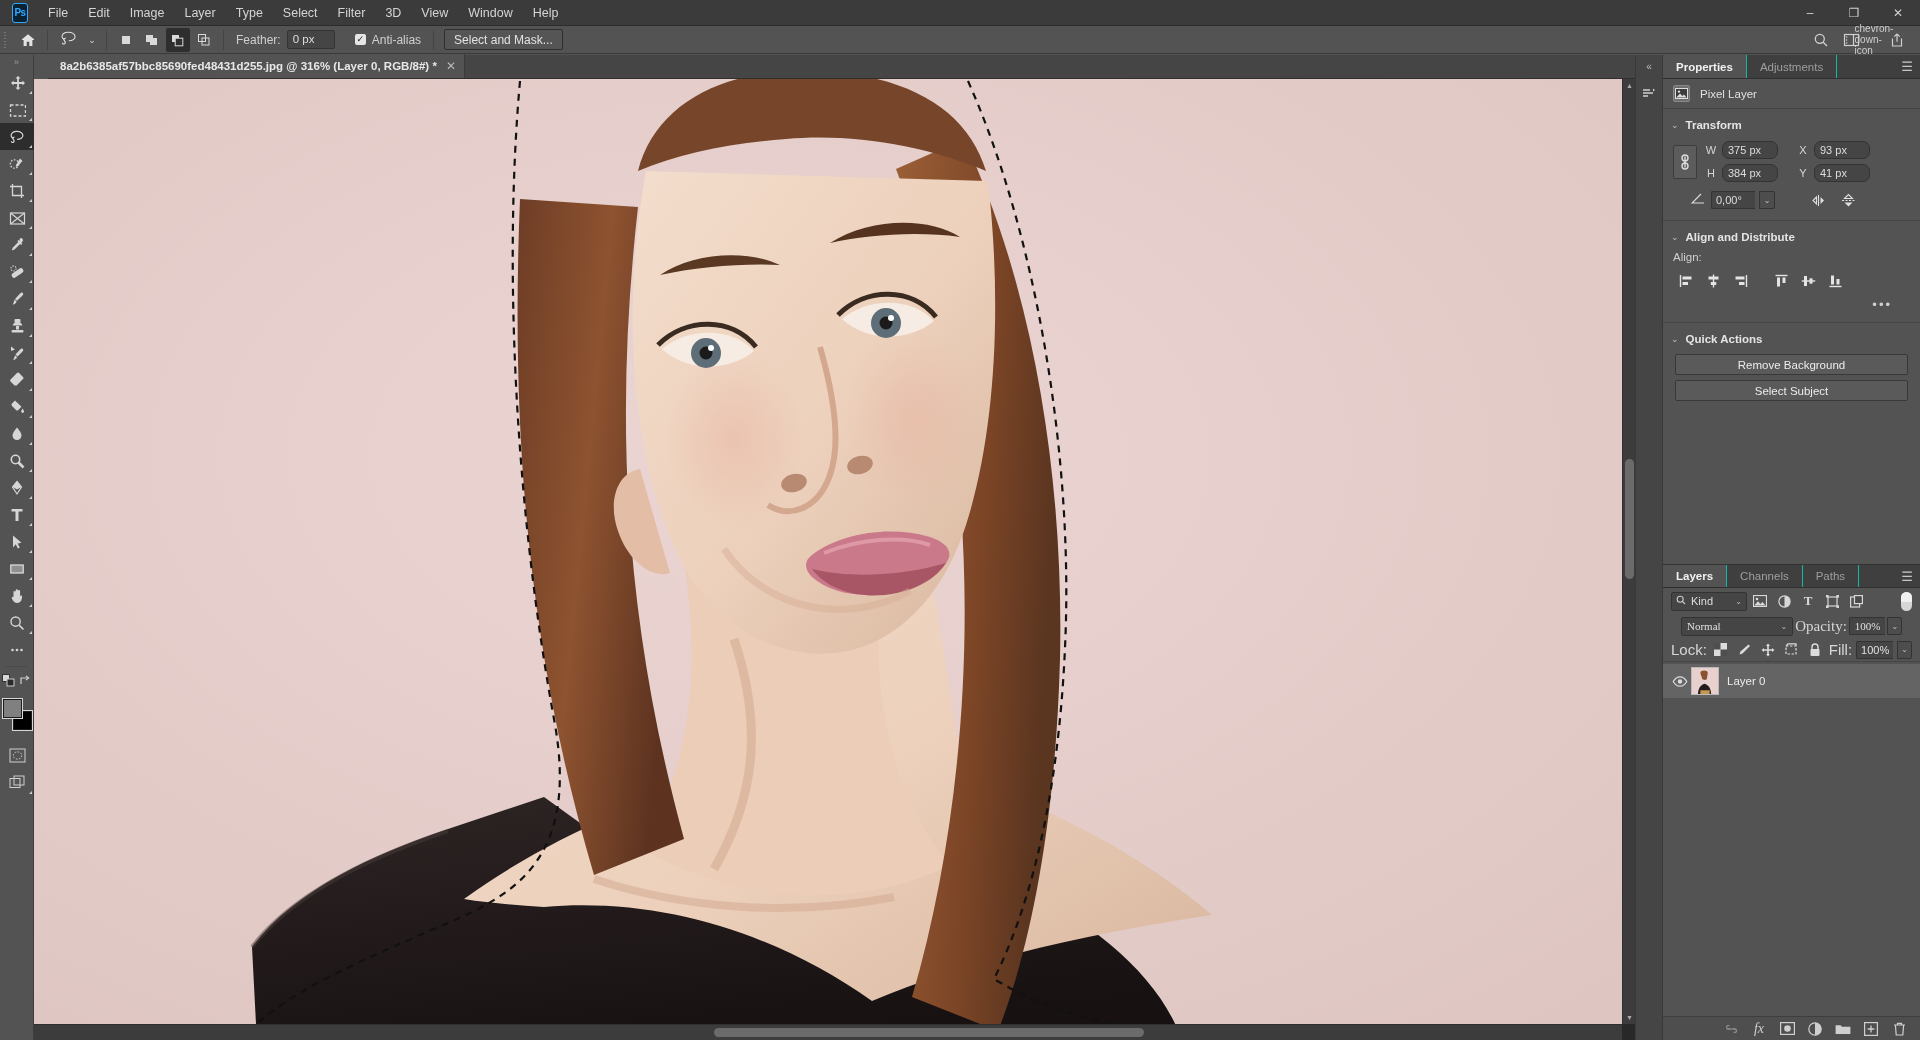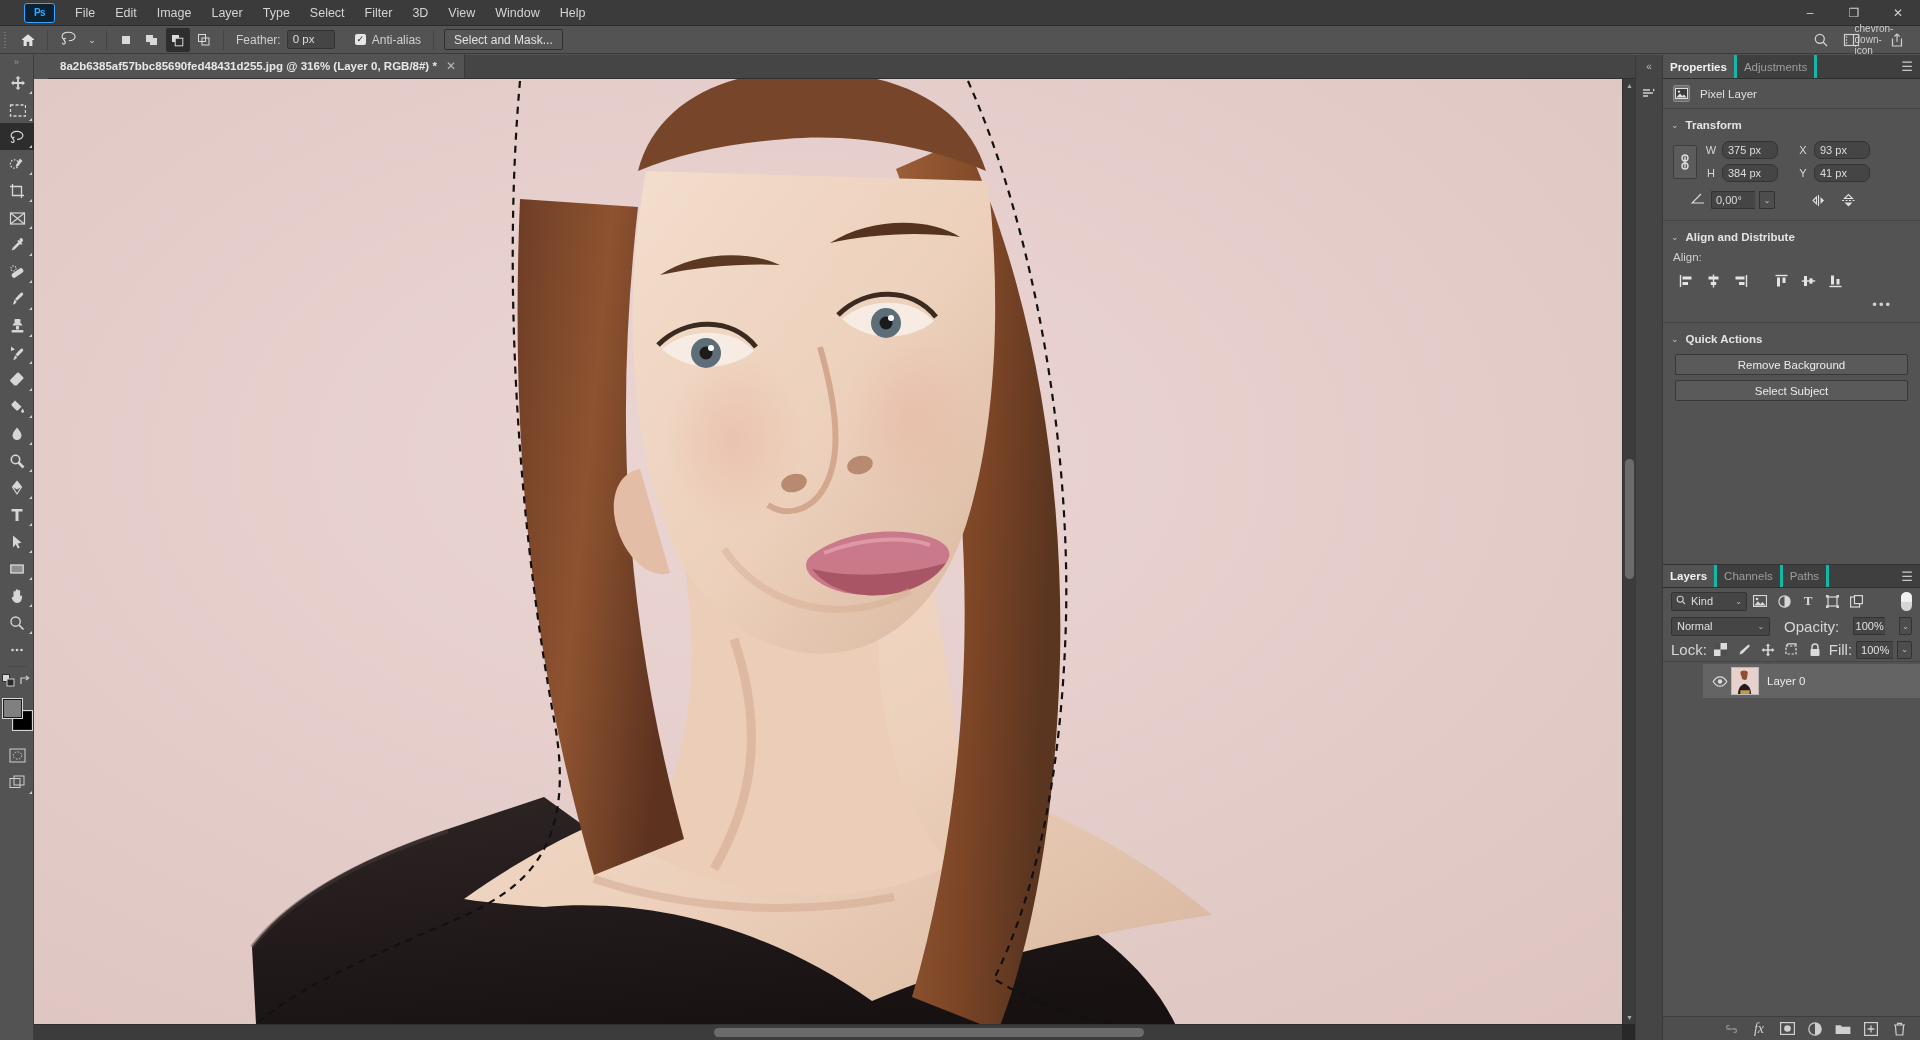--- a/index.html
+++ b/index.html
@@ -13,21 +13,21 @@
   }
   .app { position:relative; width:1920px; height:1040px; }
 
   
   .titlebar{
     position:absolute; top:0; left:0; width:1920px; height:26px;
     background:#3b3b3b; display:flex; align-items:center;
     border-bottom:1px solid #2b2b2b;
   }
   .ps-logo{
-    width:31px;height:20px;margin-left:24px;margin-right:10px;
+    width:16px;height:20px;margin-left:12px;margin-right:10px;
     background:#0c2233; border:1px solid #31a8ff; border-radius:3px;
     color:#31a8ff; font-size:10px; font-weight:bold;
     display:flex;align-items:center;justify-content:center;
     letter-spacing:-0.5px;
   }
   .menu{display:flex;align-items:center;height:26px;}
   .menu-item{
     padding:0 10px; height:26px; line-height:26px; font-size:12.5px;
     color:#d4d4d4; cursor:default; white-space:nowrap;
   }
@@ -138,22 +138,22 @@
     display:flex;flex-direction:column;align-items:center;padding-top:4px;
   }
   .rail-collapse{color:#bdbdbd;font-size:10px;height:14px;display:flex;align-items:center;}
   .rail-ico{width:25px;height:28px;display:flex;align-items:center;justify-content:center;color:#d0d0d0;margin-top:6px;}
   .panels{flex:1;display:flex;flex-direction:column;min-width:0;}
 
   .panel-tabs{
     display:flex;align-items:stretch;height:24px;background:#3f3f3f;border-bottom:1px solid #2f2f2f;
   }
   .ptab{
-    padding:0 7px;display:flex;align-items:center;font-size:11.5px;color:#9e9e9e;
-    border-right:3px solid #14b8a6;
+    padding:0 13px;display:flex;align-items:center;font-size:11.5px;color:#9e9e9e;
+    border-right:1px solid #14b8a6;
   }
   .ptab.active{background:#535353;color:#f1f1f1;font-weight:bold;}
   .ptab-menu{margin-left:auto;width:26px;display:flex;align-items:center;justify-content:center;color:#c6c6c6;font-size:13px;}
 
   .properties{background:#535353;flex:0 0 auto;height:485px;position:relative;overflow:hidden;}
   .pl-row{display:flex;align-items:center;height:30px;padding:0 10px;border-bottom:1px solid #444;}
   .pl-thumb{
     width:17px;height:17px;background:#6f6f6f;border:1px solid #888;border-radius:2px;
     display:flex;align-items:center;justify-content:center;margin-right:10px;
   }
@@ -207,38 +207,38 @@
     padding:0 4px;color:#ddd;font-size:11px;
   }
   .kind-sel .lbl{margin-left:5px;flex:1;}
   .kind-sel .car{font-size:8px;color:#bbb;}
   .filt-ico{width:22px;height:22px;display:flex;align-items:center;justify-content:center;color:#d8d8d8;}
   .toggle-pill{
     margin-left:auto;width:11px;height:19px;border-radius:6px;background:#d6d6d6;position:relative;
   }
   .toggle-pill::after{content:'';position:absolute;left:0;top:0;width:11px;height:10px;border-radius:6px 6px 0 0;background:#f0f0f0;}
 
-  .blend-row{display:flex;align-items:center;height:24px;padding:0 8px;gap:14px;}
+  .blend-row{display:flex;align-items:center;height:24px;padding:0 18px;gap:2px;font-family:Liberation Serif, serif;}
   .blend-sel{
     display:flex;align-items:center;height:19px;width:116px;background:#454545;border:1px solid #333;border-radius:2px;
     padding:0 5px;color:#e0e0e0;font-size:11px;
   }
   .blend-sel .car{margin-left:auto;font-size:8px;color:#bbb;}
   .sm-lab{font-size:15px;color:#d7d7d7;}
   .pct-in{
     width:38px;height:18px;background:#454545;border:1px solid #333;border-radius:2px 0 0 2px;border-right:none;
     color:#e0e0e0;font-size:11px;text-align:center;line-height:16px;
   }
   .pct-dd{width:15px;height:18px;background:#4d4d4d;border:1px solid #333;border-radius:0 2px 2px 0;
     display:flex;align-items:center;justify-content:center;color:#c0c0c0;font-size:8px;}
 
   .lock-row{display:flex;align-items:center;height:24px;padding:0 8px;gap:4px;border-bottom:1px solid #464646;}
   .lock-ico{width:20px;height:20px;display:flex;align-items:center;justify-content:center;color:#dcdcdc;}
 
-  .layer-list{flex:1;overflow:hidden;padding-top:2px;padding-left:40px;}
+  .layer-list{flex:1;overflow:hidden;padding-top:2px;}
   .layer-row{
     display:flex;align-items:center;height:34px;background:#646464;padding:0 6px;
   }
   .eye{width:22px;display:flex;align-items:center;justify-content:center;color:#dcdcdc;}
   .lyr-thumb{
     width:28px;height:28px;border:1px solid #b8b8b8;margin-right:8px;position:relative;overflow:hidden;
     background:#e6cfcc;
   }
   .lyr-name{font-size:11.5px;color:#ececec;}
 

